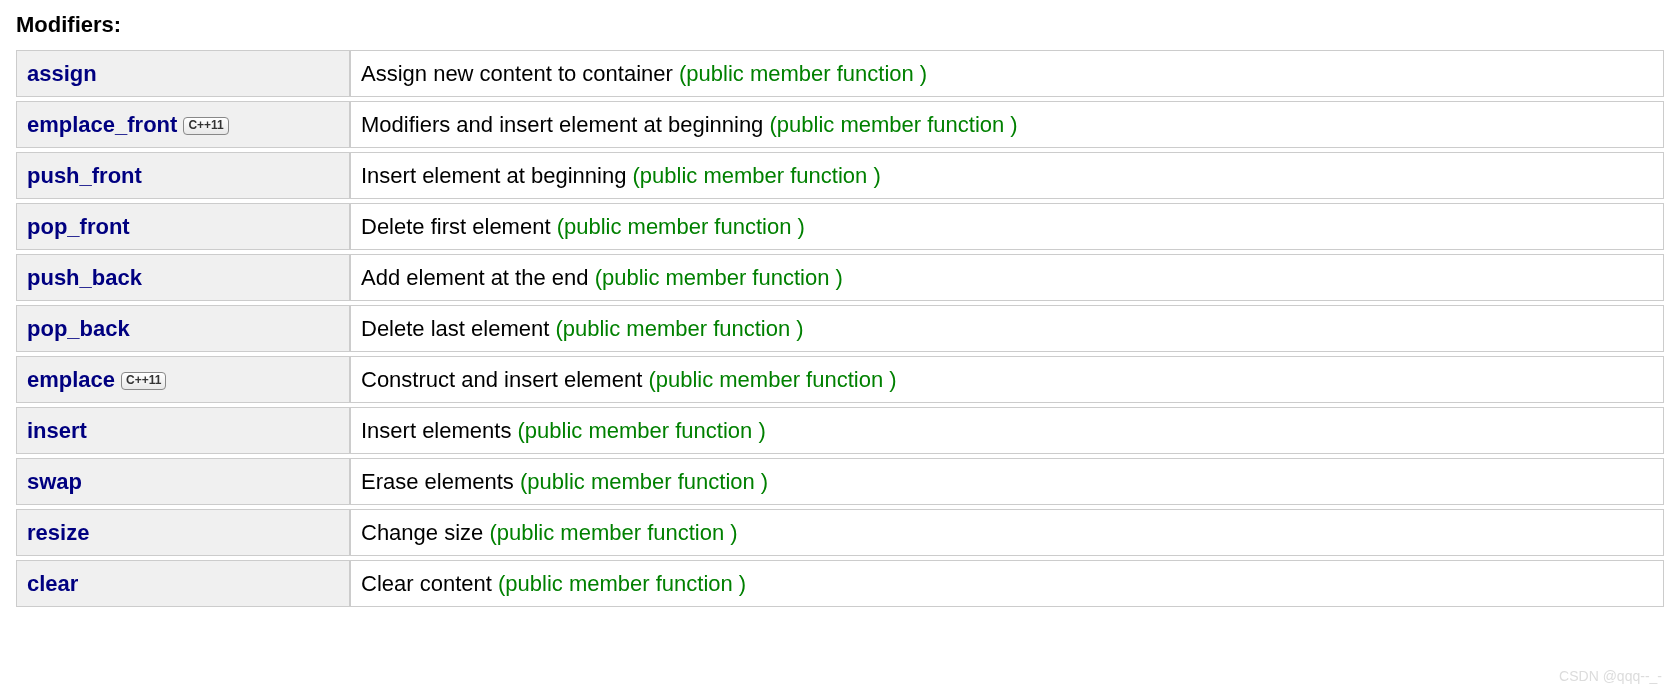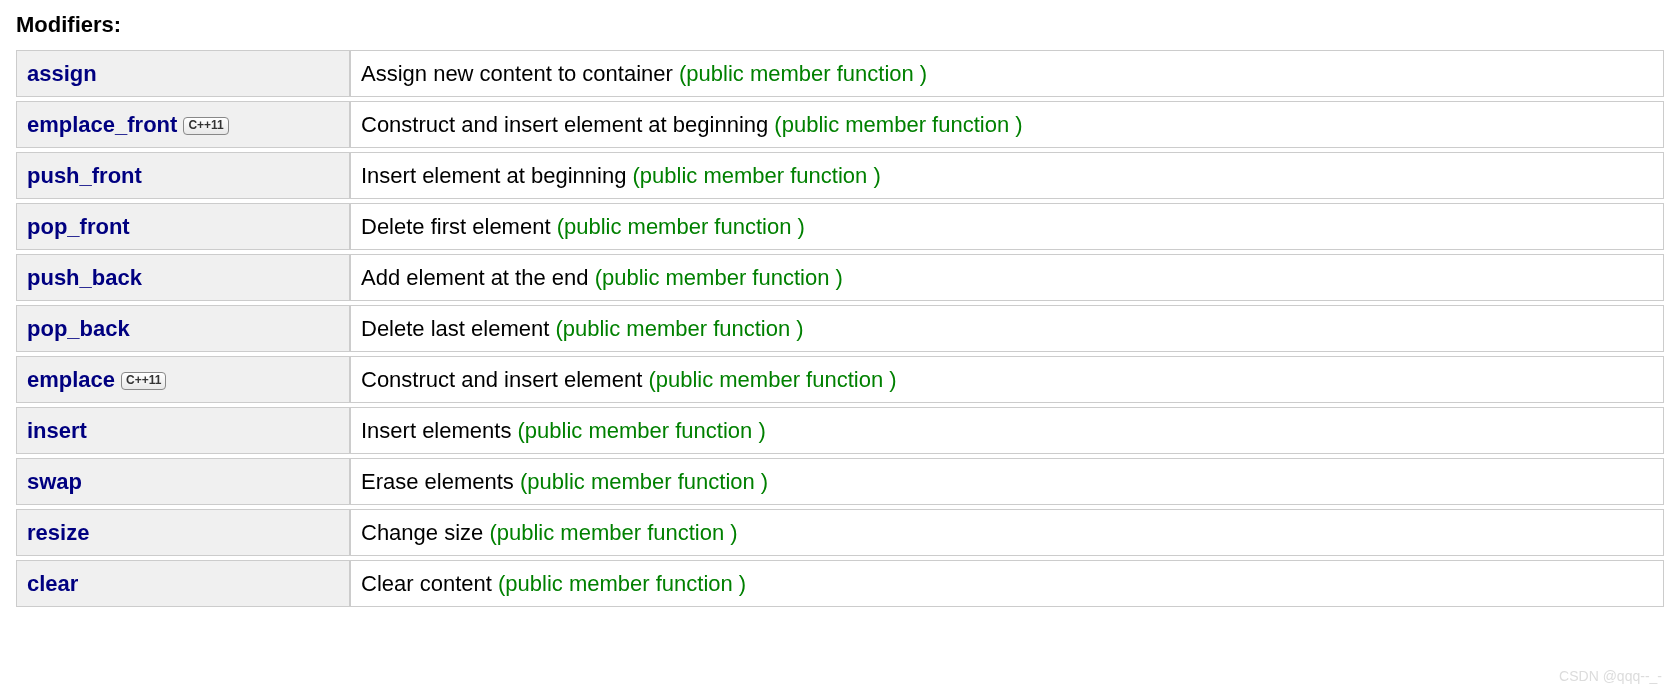--- a/index.html
+++ b/index.html
@@ -80,21 +80,21 @@
 <div class="section-title">Modifiers:</div>
 
 <table class="func-table">
   <tbody id="tbody">
       <tr>
         <td class="name-cell"><a class="func-link" href="#">assign</a></td>
         <td><span class="desc-text">Assign new content to container </span><span class="annotation">(public member function )</span></td>
       </tr>
       <tr>
         <td class="name-cell"><a class="func-link" href="#">emplace_front</a><span class="cpp-badge">C++11</span></td>
-        <td><span class="desc-text">Construct and insert element at beginning </span><span class="annotation">(public member function )</span></td>
+        <td><span class="desc-text">Modifiers and insert element at beginning </span><span class="annotation">(public member function )</span></td>
       </tr>
       <tr>
         <td class="name-cell"><a class="func-link" href="#">push_front</a></td>
         <td><span class="desc-text">Insert element at beginning </span><span class="annotation">(public member function )</span></td>
       </tr>
       <tr>
         <td class="name-cell"><a class="func-link" href="#">pop_front</a></td>
         <td><span class="desc-text">Delete first element </span><span class="annotation">(public member function )</span></td>
       </tr>
       <tr>

